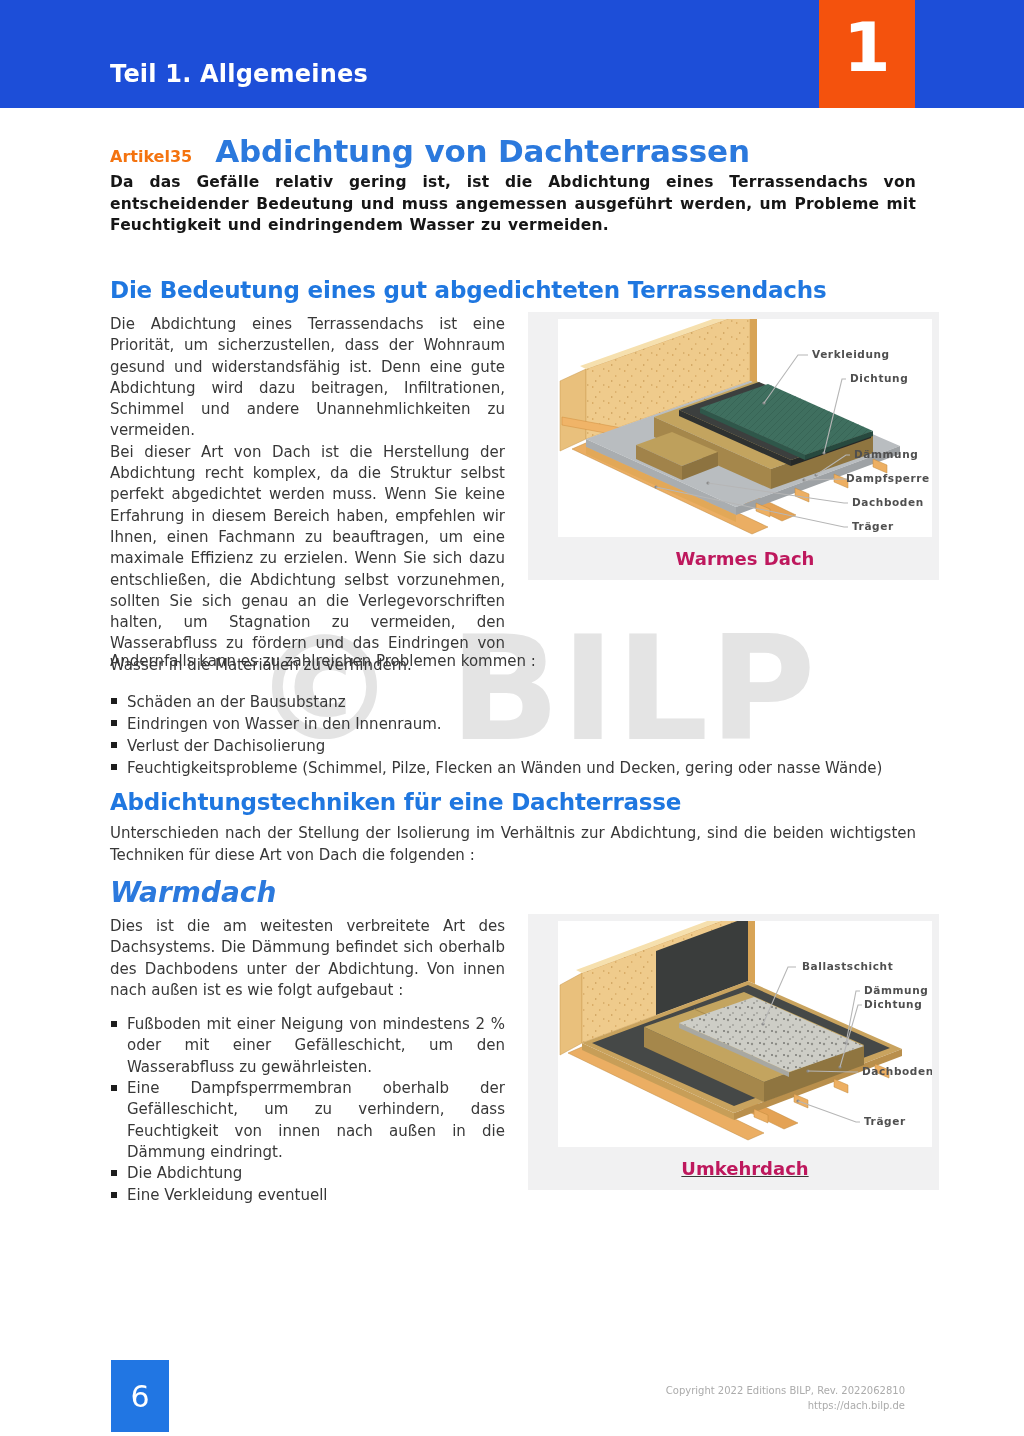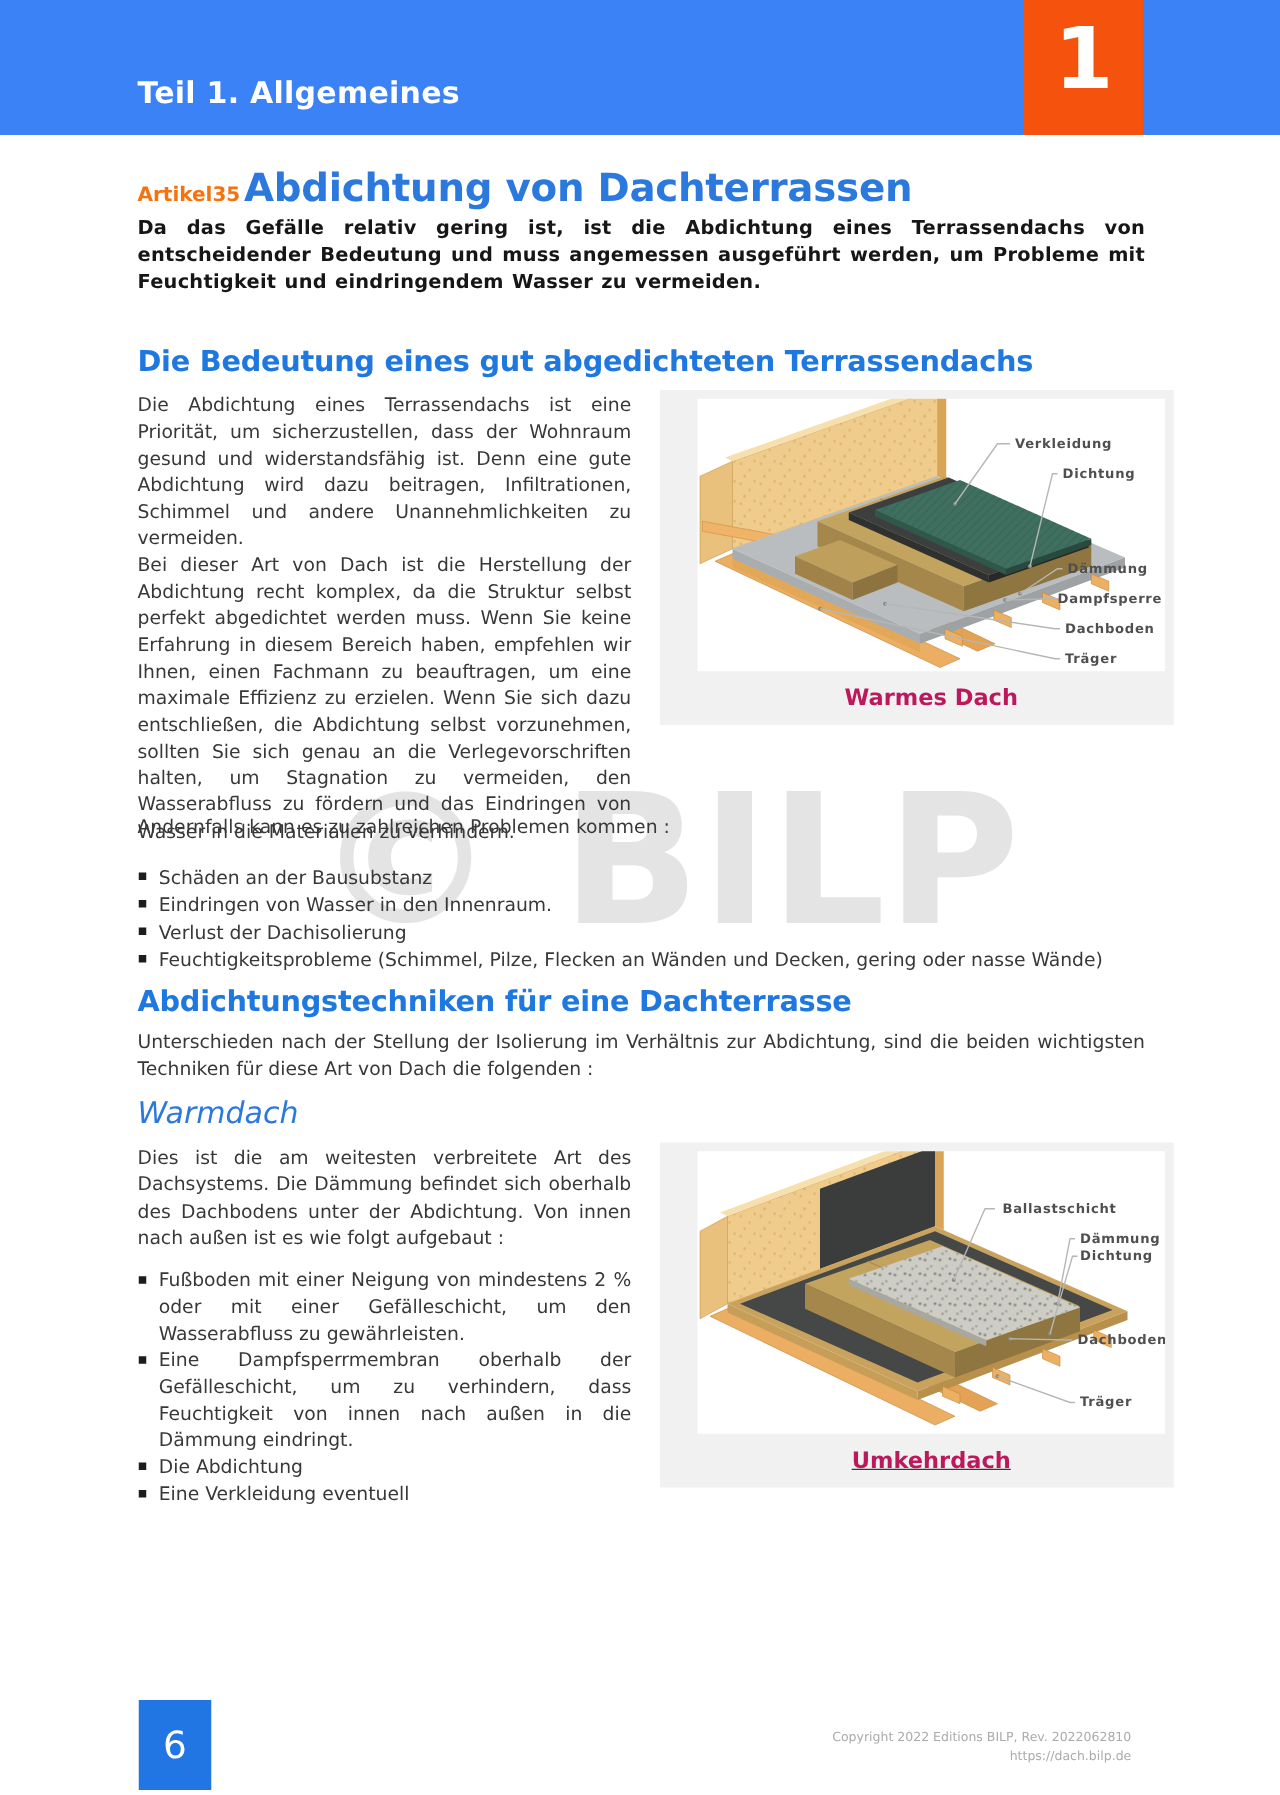--- a/index.html
+++ b/index.html
@@ -1,45 +1,45 @@
 <!DOCTYPE html>
 <html><head>
 <meta charset="utf-8">
 <style>
   html,body{margin:0;padding:0;background:#fff;}
   .page{position:relative;width:1024px;height:1436px;background:#fff;overflow:hidden;
         font-family:"DejaVu Sans",sans-serif;color:#383838;}
 
   
-  .header{position:absolute;left:0;top:0;width:1024px;height:108px;background:#3b82f6;}
+  .header{position:absolute;left:0;top:0;width:1024px;height:108px;background:#1d4ed8;}
   .header-title{position:absolute;left:110px;top:60px;font-size:24px;font-weight:bold;color:#fff;letter-spacing:.2px;}
   .chapter-box{position:absolute;left:819px;top:0;width:96px;height:108px;background:#F4520D;
                display:flex;align-items:center;justify-content:center;}
   .chapter-num{color:#fff;font-size:68px;font-weight:bold;line-height:1;margin-top:-12px;}
 
   
-  .title-row{position:absolute;left:110px;top:133px;width:806px;display:flex;align-items:baseline;gap:3px;}
+  .title-row{position:absolute;left:110px;top:133px;width:806px;display:flex;align-items:baseline;gap:23px;}
   .article-label{font-size:16px;font-weight:bold;color:#F4730F;}
   .article-title{font-size:31px;font-weight:bold;color:#2B79DD;letter-spacing:-.2px;}
 
   .intro{position:absolute;left:110px;top:172px;width:806px;font-size:15.5px;font-weight:bold;
          line-height:21.5px;text-align:justify;color:#161616;letter-spacing:.2px;word-spacing:1px;}
 
   .h2{position:absolute;left:110px;font-size:23px;font-weight:bold;color:#1F77E0;letter-spacing:-.2px;}
   .h2-1{top:277px;} .h2-2{top:789px;}
 
   .col-text{position:absolute;left:110px;width:395px;font-size:15px;line-height:21.3px;text-align:justify;}
   .col-1{top:314px;} .col-2{top:916px;}
   .col-text p{margin:0;}
 
   .para{position:absolute;left:110px;width:806px;font-size:15px;line-height:22px;}
   .para-andernfalls{top:650px;}
   .para-unterschieden{top:822px;text-align:justify;}
 
-  .h3{position:absolute;left:110px;top:876px;font-size:24px;font-weight:normal;font-style:italic;color:#2B79DD;}
+  .h3{position:absolute;left:110px;top:876px;font-size:28px;font-weight:bold;font-style:italic;color:#2B79DD;}
 
   ul.blist{list-style:none;margin:0;padding:0;}
   ul.blist li{position:relative;padding-left:17px;margin:0;}
   ul.blist .sq{position:absolute;left:1px;top:7px;width:6px;height:6px;background:#1d1d1d;}
   .list-1{position:absolute;left:110px;top:691px;width:806px;font-size:15px;line-height:22px;}
   .col-2 ul.blist{margin-top:13px;text-align:justify;}
 
   
   .figure{position:absolute;left:528px;width:388px;background:#F1F1F2;padding-left:23px;}
   .fig-1{top:312px;height:268px;} .fig-2{top:914px;height:276px;text-decoration:underline;}

